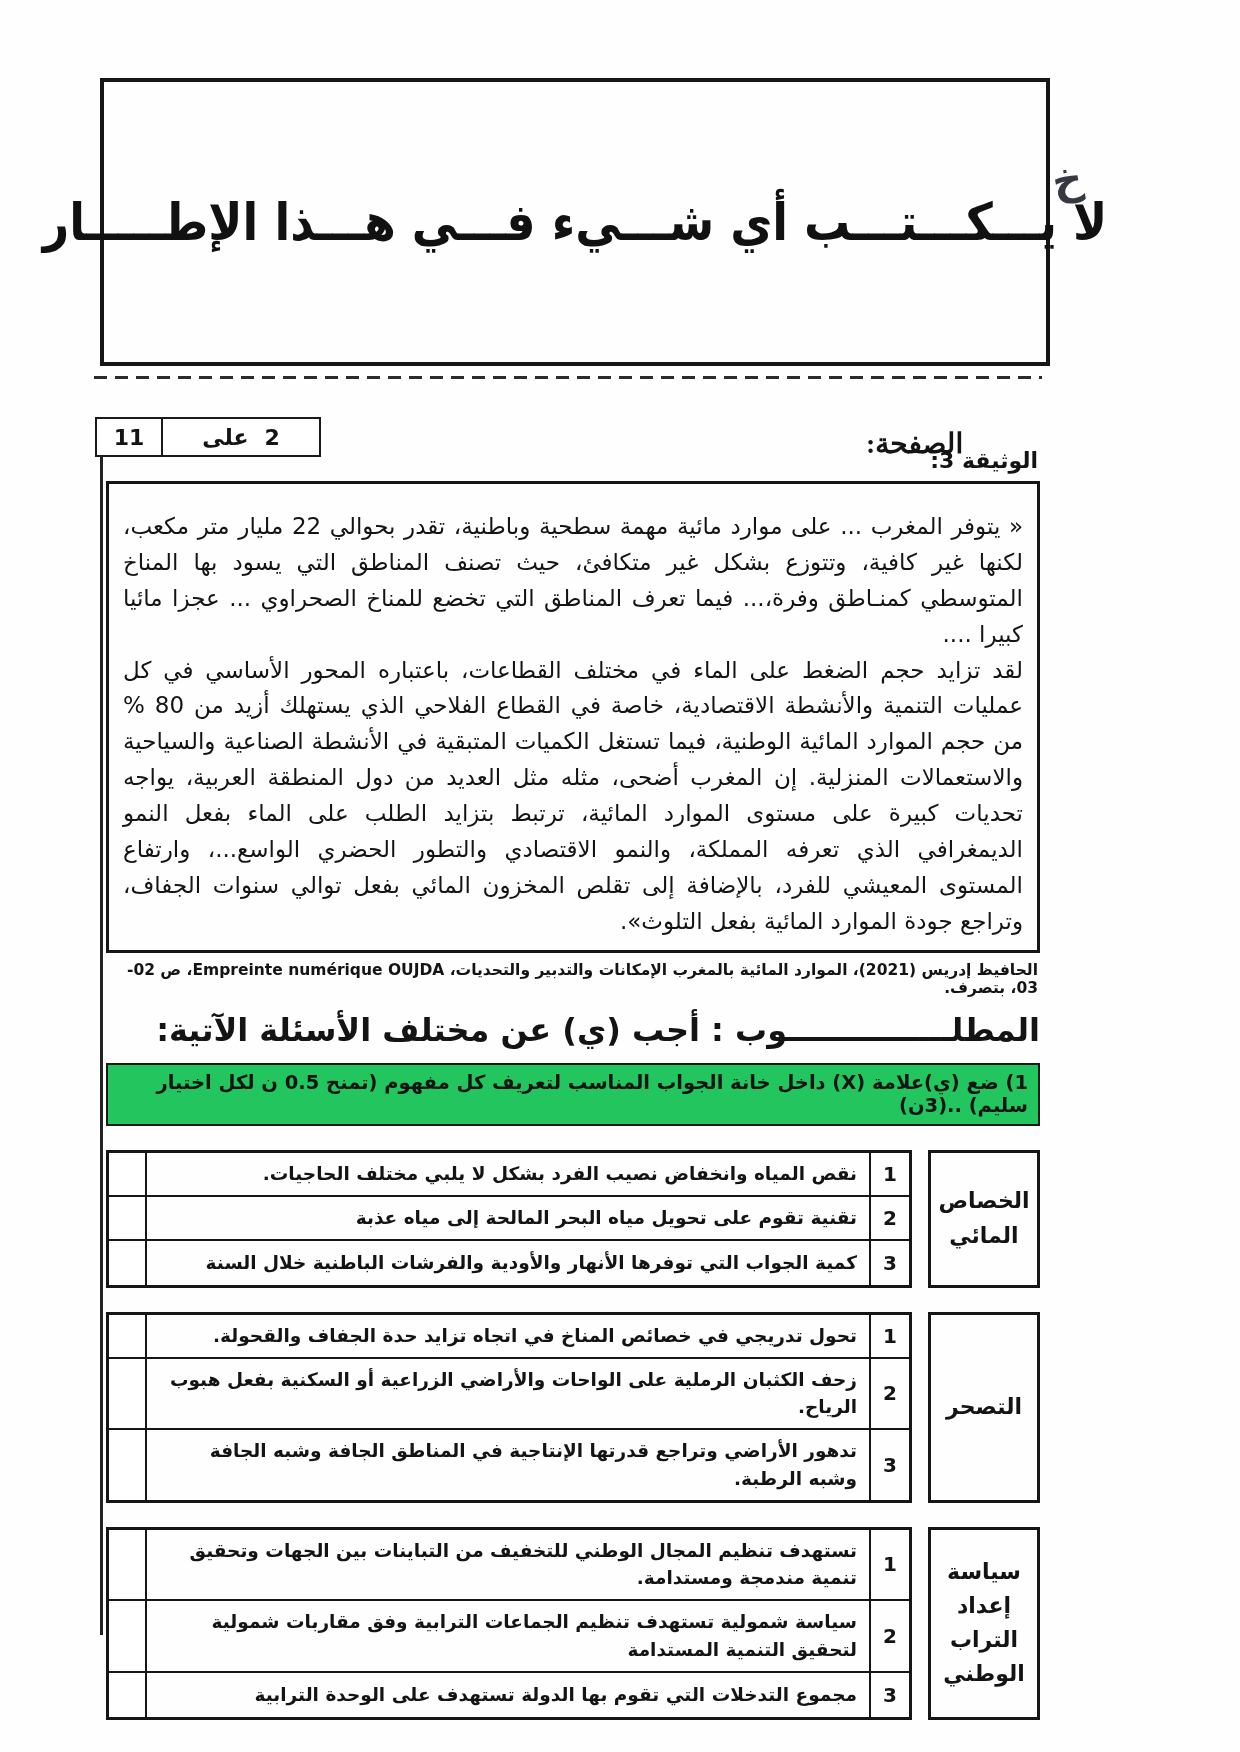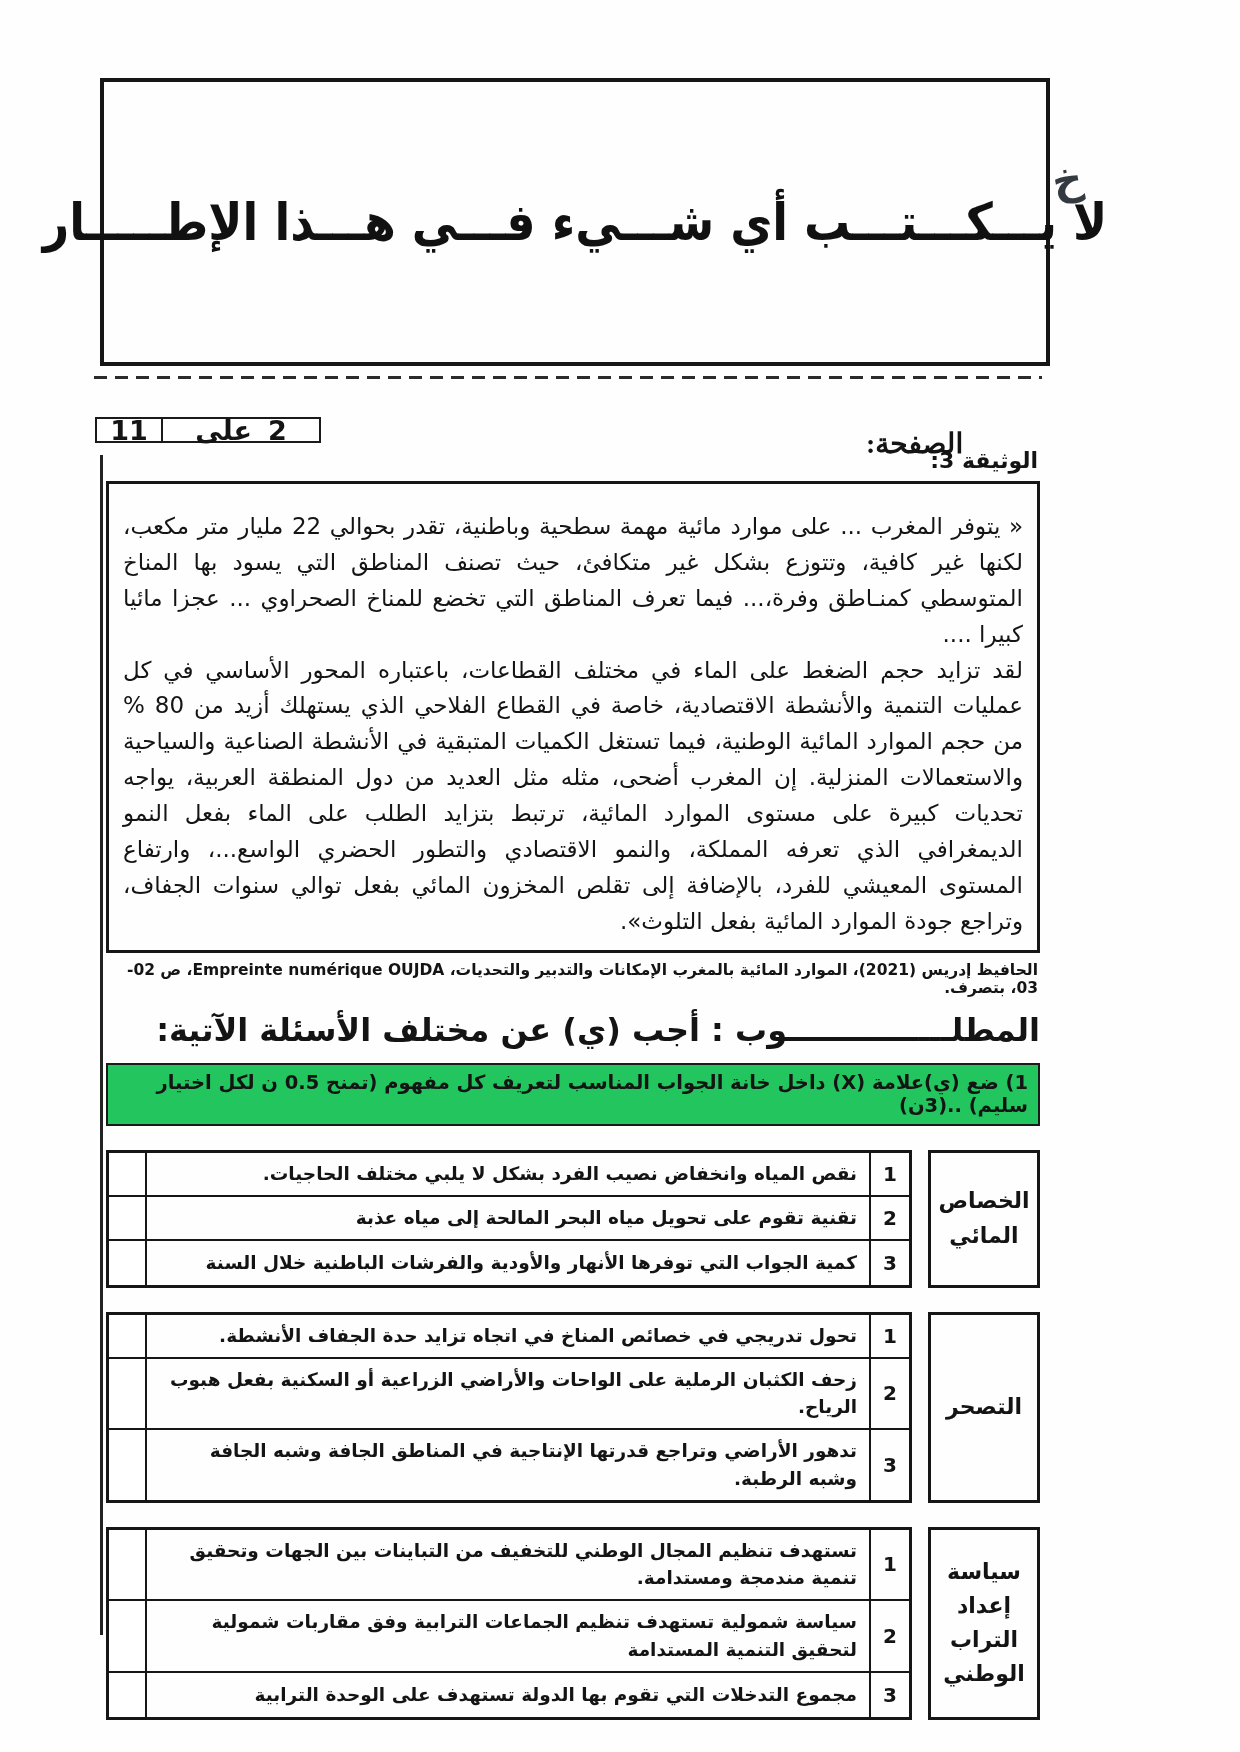--- a/index.html
+++ b/index.html
@@ -46,26 +46,26 @@
     position: absolute;
     left: 94px; top: 376px;
     width: 948px; height: 3px;
     background: repeating-linear-gradient(90deg, #2b2b2b 0 13px, transparent 13px 21px);
   }
 
   
   .page-num-box {
     position: absolute;
     left: 95px; top: 417px;
-    width: 226px; height: 26px;
+    width: 226px; height: 40px;
     border: 2.5px solid #1a1a1a;
     display: flex;
     direction: ltr;
     font-weight: bold;
-    font-size: 27px;
+    font-size: 22px;
     background: #fff;
   }
   .pn-total {
     width: 66px;
     border-right: 2.5px solid #1a1a1a;
     display: flex; align-items: center; justify-content: center;
   }
   .pn-rest {
     flex: 1;
     direction: rtl;
@@ -239,21 +239,21 @@
           <div class="check-cell"></div>
         </div>
       </div>
     </div>
 
     <div class="concept-table">
       <div class="concept-cell">التصحر</div>
       <div class="rows-box">
         <div class="trow">
           <div class="num-cell">1</div>
-          <div class="text-cell">تحول تدريجي في خصائص المناخ في اتجاه تزايد حدة الجفاف الأنشطة.</div>
+          <div class="text-cell">تحول تدريجي في خصائص المناخ في اتجاه تزايد حدة الجفاف والقحولة.</div>
           <div class="check-cell"></div>
         </div>
         <div class="trow">
           <div class="num-cell">2</div>
           <div class="text-cell">زحف الكثبان الرملية على الواحات والأراضي الزراعية أو السكنية بفعل هبوب الرياح.</div>
           <div class="check-cell"></div>
         </div>
         <div class="trow">
           <div class="num-cell">3</div>
           <div class="text-cell">تدهور الأراضي وتراجع قدرتها الإنتاجية في المناطق الجافة وشبه الجافة وشبه الرطبة.</div>

